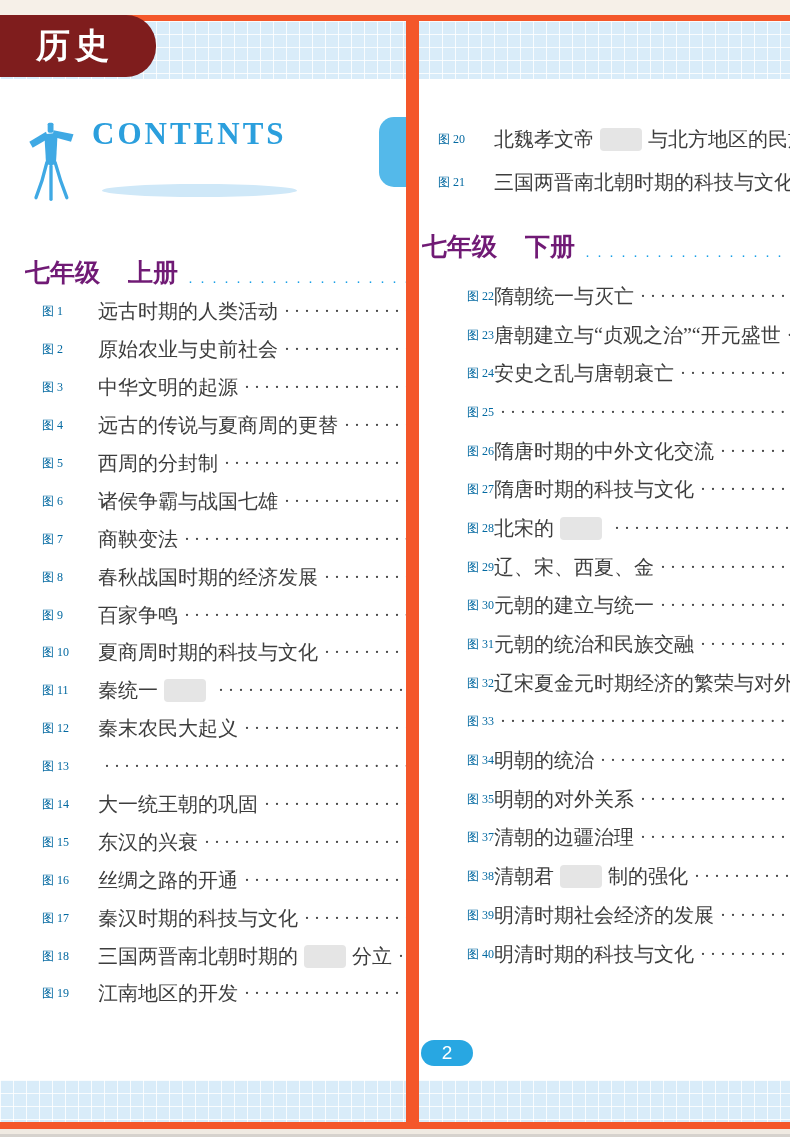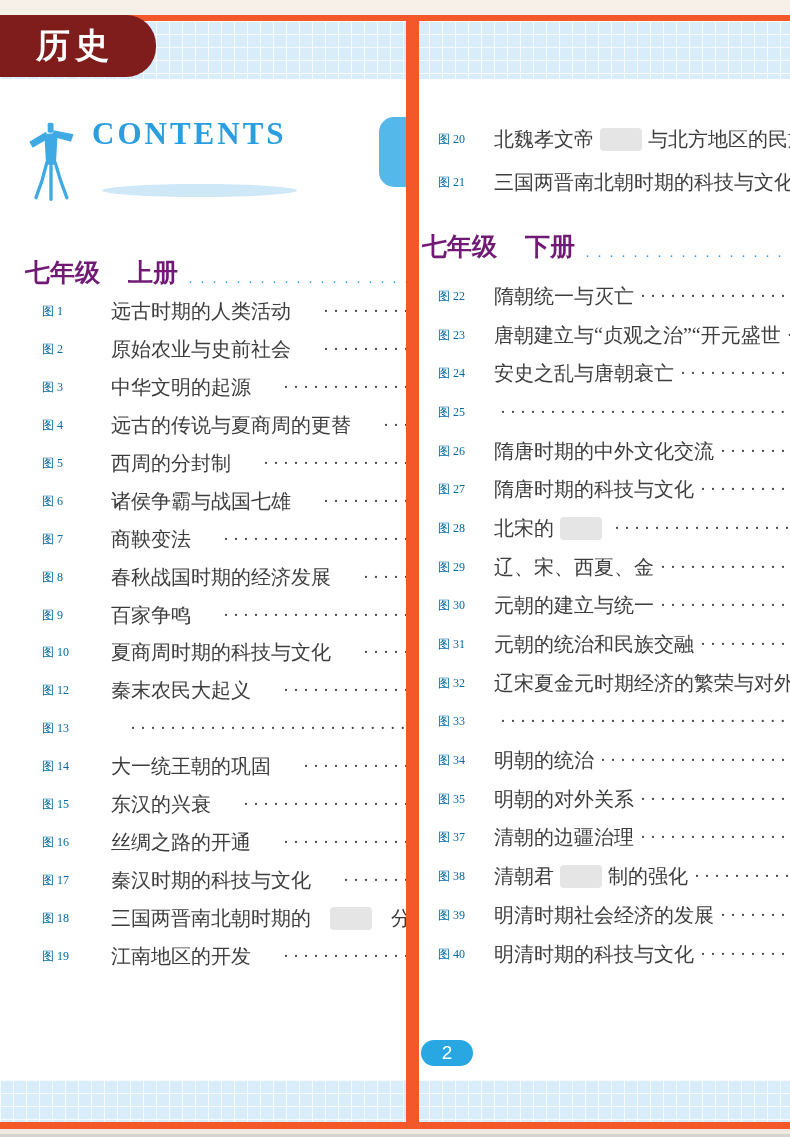--- a/index.html
+++ b/index.html
@@ -48,23 +48,23 @@
   .section-leader::after{content:"·····································································";}
   #section-left{left:25px;top:251px;width:382px;}
   #section-right{left:422px;top:225px;width:368px;}
 
   
   .toc-list{position:absolute;z-index:2;}
   #list-left{left:0;top:293px;width:407px;}
   #list-right-top{left:418px;top:118px;width:372px;}
   #list-right{left:418px;top:277px;width:372px;}
   .toc-row{display:flex;align-items:center;white-space:nowrap;overflow:hidden;}
-  #list-left .toc-row{height:37.9px;padding-left:42px;gap:13px;}
+  #list-left .toc-row{height:37.9px;padding-left:42px;}
   #list-right-top .toc-row{height:43px;padding-left:20px;}
-  #list-right .toc-row{height:38.7px;padding-left:20px;}
+  #list-right .toc-row{height:38.7px;padding-left:20px;text-align:right;}
   .fig{flex:0 0 56px;color:#0369a1;font-size:12px;}
   .t{flex:0 0 auto;color:#3d3d3d;font-size:20px;}
   .censor{flex:0 0 auto;width:42px;height:23px;background:#e5e5e5;border-radius:4px;margin:0 6px;}
   .leader-dots{flex:1 1 0;min-width:0;overflow:hidden;margin-left:6px;
     color:#474747;font-size:18px;letter-spacing:4px;}
   .leader-dots::after{content:"··························································································";}
 
   
   .page-num{position:absolute;left:421px;top:1040px;width:52px;height:26px;background:#28a7e2;
     border-radius:13px;color:#fff;display:flex;align-items:center;justify-content:center;
@@ -192,20 +192,27 @@
       </div>
 
       <div class="toc-row">
         <span class="fig">图 10</span>
         <span class="t">夏商周时期的科技与文化</span>
 
         <span class="t"></span>
         <span class="leader-dots"></span>
       </div>
 
+      <div class="toc-row">
+        <span class="fig">图 11</span>
+        <span class="t">秦统一</span>
+        <span class="censor"></span>
+        <span class="t"></span>
+        <span class="leader-dots"></span>
+      </div>
 
       <div class="toc-row">
         <span class="fig">图 12</span>
         <span class="t">秦末农民大起义</span>
 
         <span class="t"></span>
         <span class="leader-dots"></span>
       </div>
 
       <div class="toc-row">

